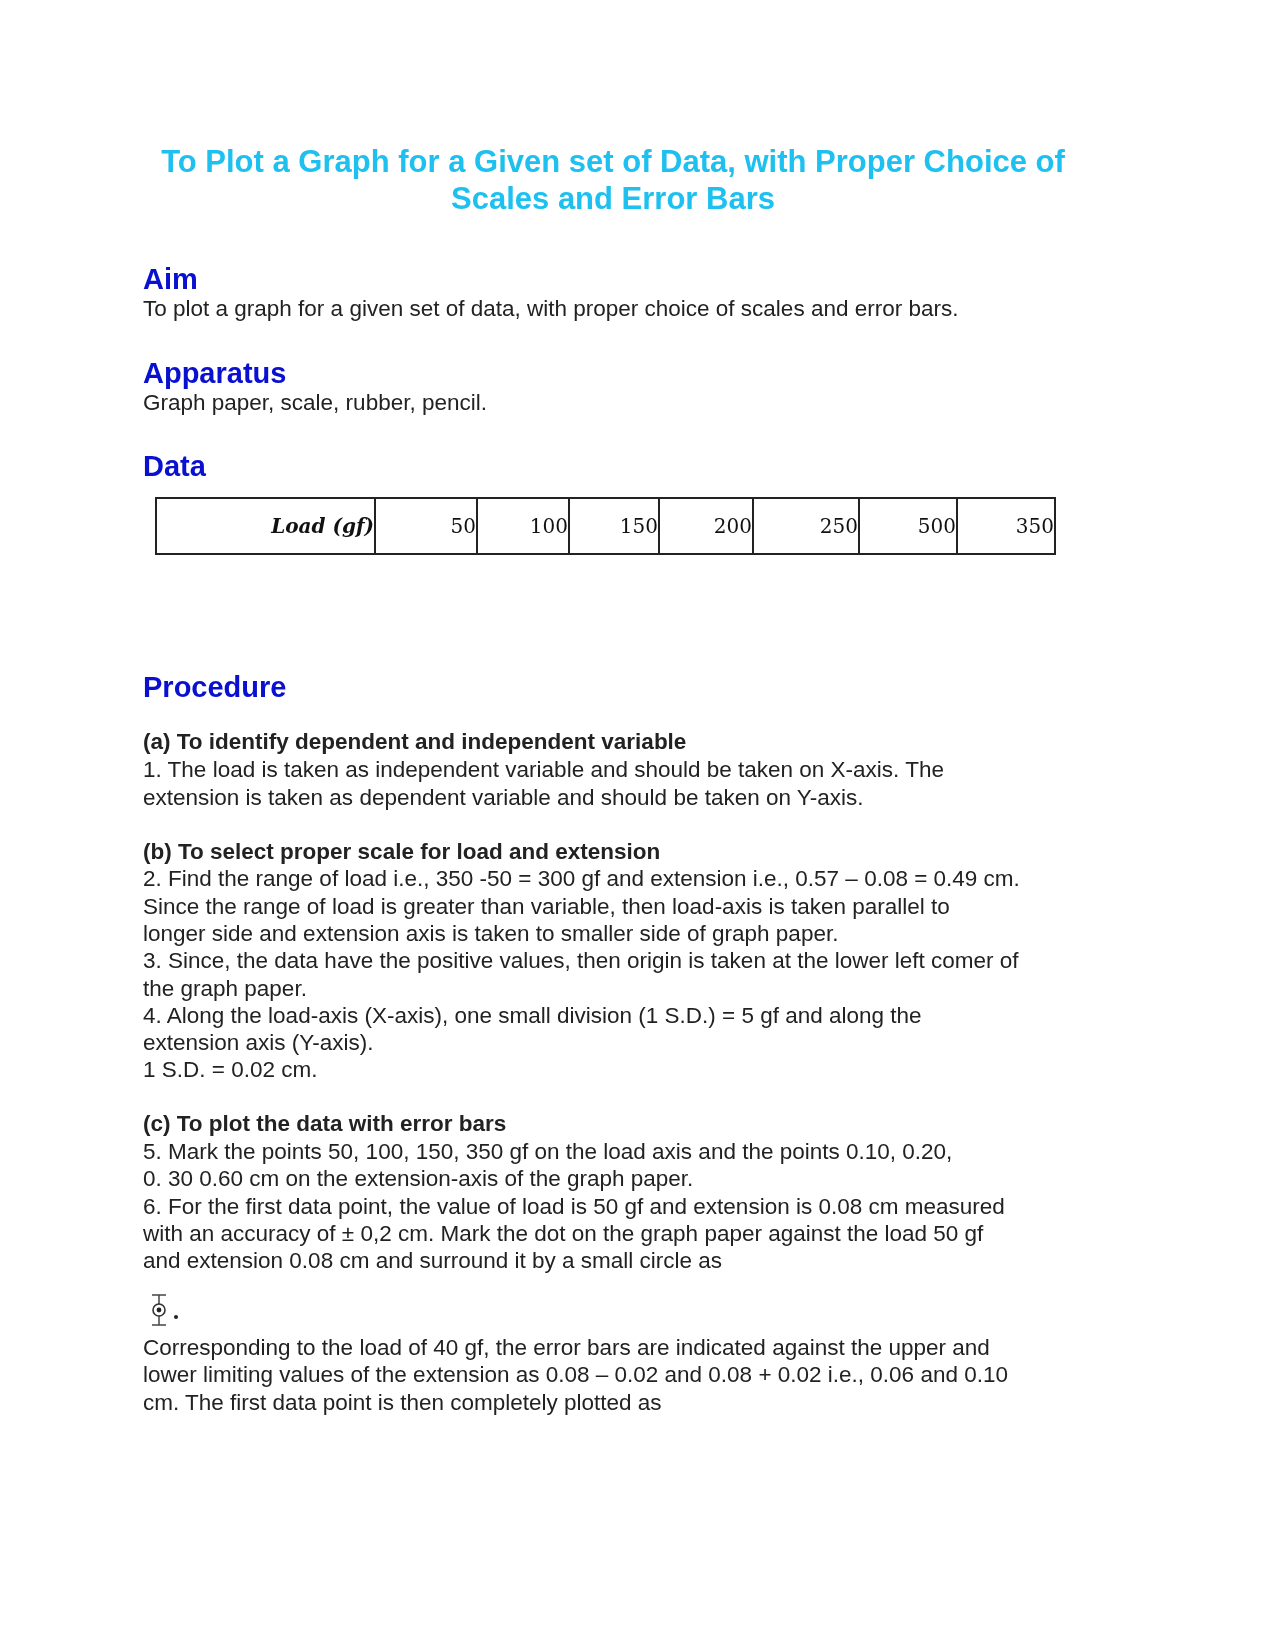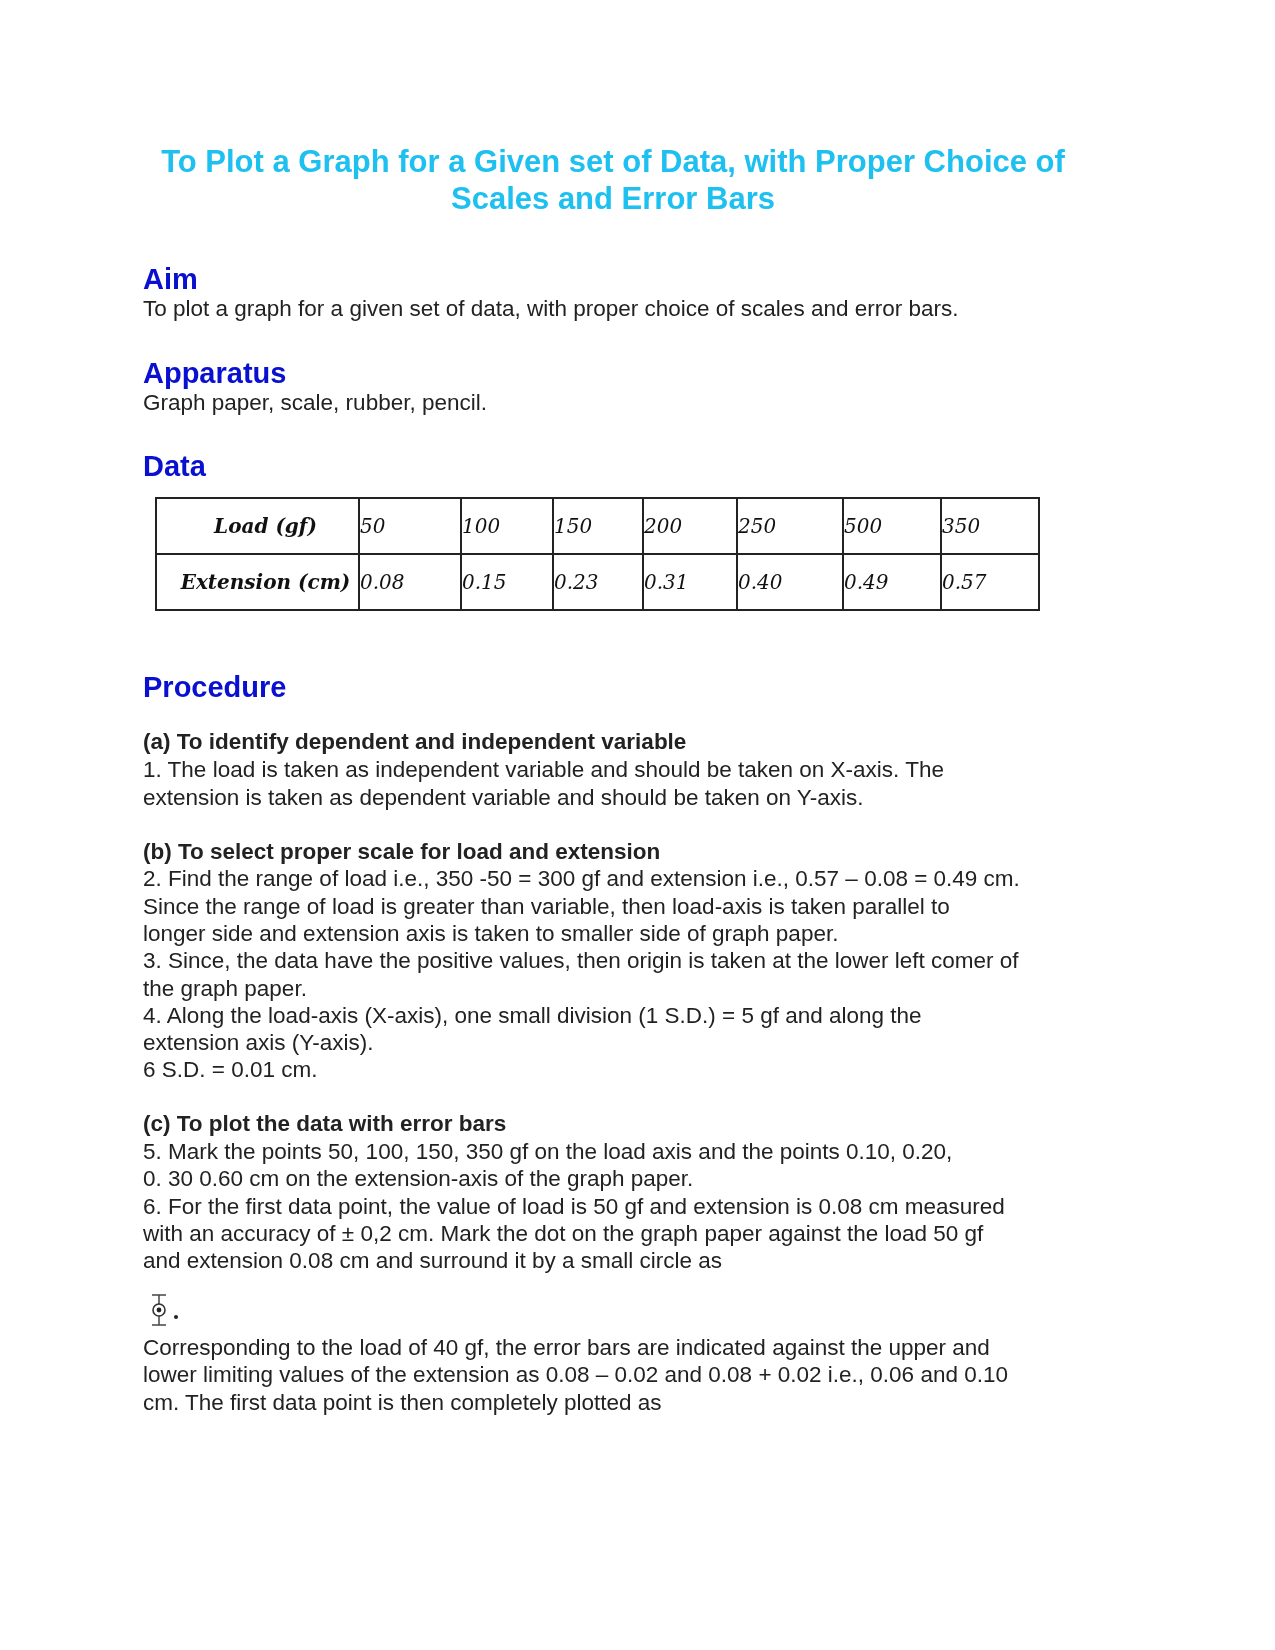--- a/index.html
+++ b/index.html
@@ -5,22 +5,22 @@
   html, body { margin: 0; padding: 0; background: #ffffff; }
   body { width: 1275px; height: 1650px; position: relative; overflow: hidden;
          font-family: "Liberation Sans", sans-serif; color: #222222; }
   .title { position: absolute; left: 143px; top: 143px; width: 940px; text-align: center;
            color: #1ec0ef; font-weight: bold; font-size: 31px; line-height: 37px; }
   .h { position: absolute; left: 143px; color: #0a10d0; font-weight: bold; font-size: 29px; line-height: 28px; }
   .p { position: absolute; left: 143px; width: 950px; font-size: 22.5px; line-height: 28px; color: #222222; }
   .sub { font-weight: bold; }
   table.data { position: absolute; left: 155px; top: 497px; border-collapse: collapse;
                font-family: "DejaVu Serif", "Liberation Serif", serif; font-size: 20px; color: #111; }
-  table.data td { border: 2px solid #222; height: 54px; text-align: left; padding: 0; font-style: italic; }
-  table.data td.lbl { text-align: center; padding-left: 16px; font-style: italic; font-weight: bold; width: 185px; }
+  table.data td { border: 2px solid #222; height: 54px; text-align: right; padding: 0; }
+  table.data td.lbl { text-align: right; padding-left: 32px; font-style: italic; font-weight: bold; width: 185px; }
   .sym { position: absolute; left: 148px; top: 1292px; }
 </style>
 </head>
 <body>
 
 <div class="title">To Plot a Graph for a Given set of Data, with Proper Choice of Scales and Error Bars</div>
 
 <div class="h" style="top:265px">Aim</div>
 <div class="p" style="top:295px">To plot a graph for a given set of data, with proper choice of scales and error bars.</div>
 
@@ -34,48 +34,38 @@
       <tr>
     <td class="lbl" style="width:185px">Load (gf)</td>
     <td style="width:100px">50</td>
     <td style="width:90px">100</td>
     <td style="width:88px">150</td>
     <td style="width:92px">200</td>
     <td style="width:104px">250</td>
     <td style="width:96px">500</td>
     <td style="width:96px">350</td>
   </tr>
-  <tr>
-    <td class="lbl">Extension (cm)</td>
-    <td>0.08</td>
-    <td>0.15</td>
-    <td>0.23</td>
-    <td>0.31</td>
-    <td>0.40</td>
-    <td>0.49</td>
-    <td>0.57</td>
-  </tr>
 </tbody>
   </table>
 
 <div class="h" style="top:673px">Procedure</div>
 
 <div class="p sub" style="top:728px">(a) To identify dependent and independent variable</div>
 <div class="p" style="top:756px">1. The load is taken as independent variable and should be taken on X-axis. The</div>
 <div class="p" style="top:784px">extension is taken as dependent variable and should be taken on Y-axis.</div>
 
 <div class="p sub" style="top:838px">(b) To select proper scale for load and extension</div>
 <div class="p" style="top:865px">2. Find the range of load i.e., 350 -50 = 300 gf and extension i.e., 0.57 – 0.08 = 0.49 cm.</div>
 <div class="p" style="top:893px">Since the range of load is greater than variable, then load-axis is taken parallel to</div>
 <div class="p" style="top:920px">longer side and extension axis is taken to smaller side of graph paper.</div>
 <div class="p" style="top:947px">3. Since, the data have the positive values, then origin is taken at the lower left comer of</div>
 <div class="p" style="top:975px">the graph paper.</div>
 <div class="p" style="top:1002px">4. Along the load-axis (X-axis), one small division (1 S.D.) = 5 gf and along the</div>
 <div class="p" style="top:1029px">extension axis (Y-axis).</div>
-<div class="p" style="top:1056px">6 S.D. = 0.01 cm.</div>
+<div class="p" style="top:1056px">1 S.D. = 0.02 cm.</div>
 
 <div class="p sub" style="top:1110px">(c) To plot the data with error bars</div>
 <div class="p" style="top:1138px">5. Mark the points 50, 100, 150, 350 gf on the load axis and the points 0.10, 0.20,</div>
 <div class="p" style="top:1165px">0. 30 0.60 cm on the extension-axis of the graph paper.</div>
 <div class="p" style="top:1193px">6. For the first data point, the value of load is 50 gf and extension is 0.08 cm measured</div>
 <div class="p" style="top:1220px">with an accuracy of ± 0,2 cm. Mark the dot on the graph paper against the load 50 gf</div>
 <div class="p" style="top:1247px">and extension 0.08 cm and surround it by a small circle as</div>
 
 <svg class="sym" width="40" height="36" viewBox="0 0 40 36">
   <line x1="4" y1="3" x2="18" y2="3" stroke="#444" stroke-width="1.5"></line>

